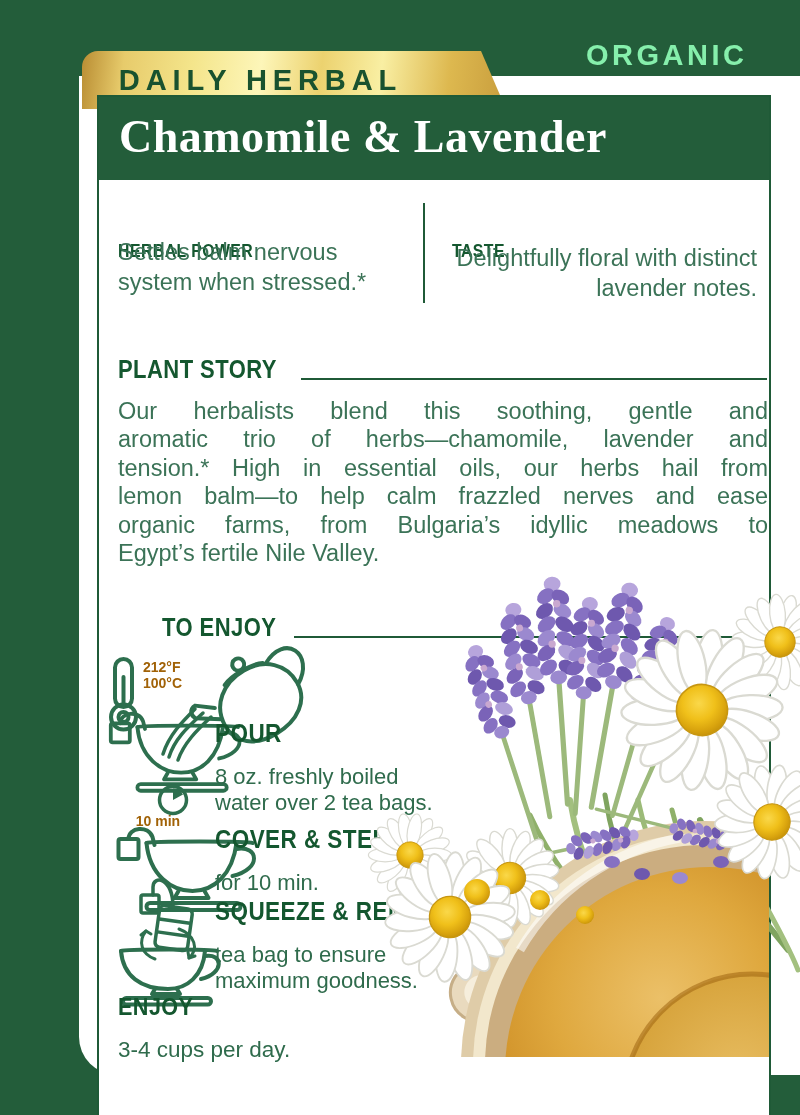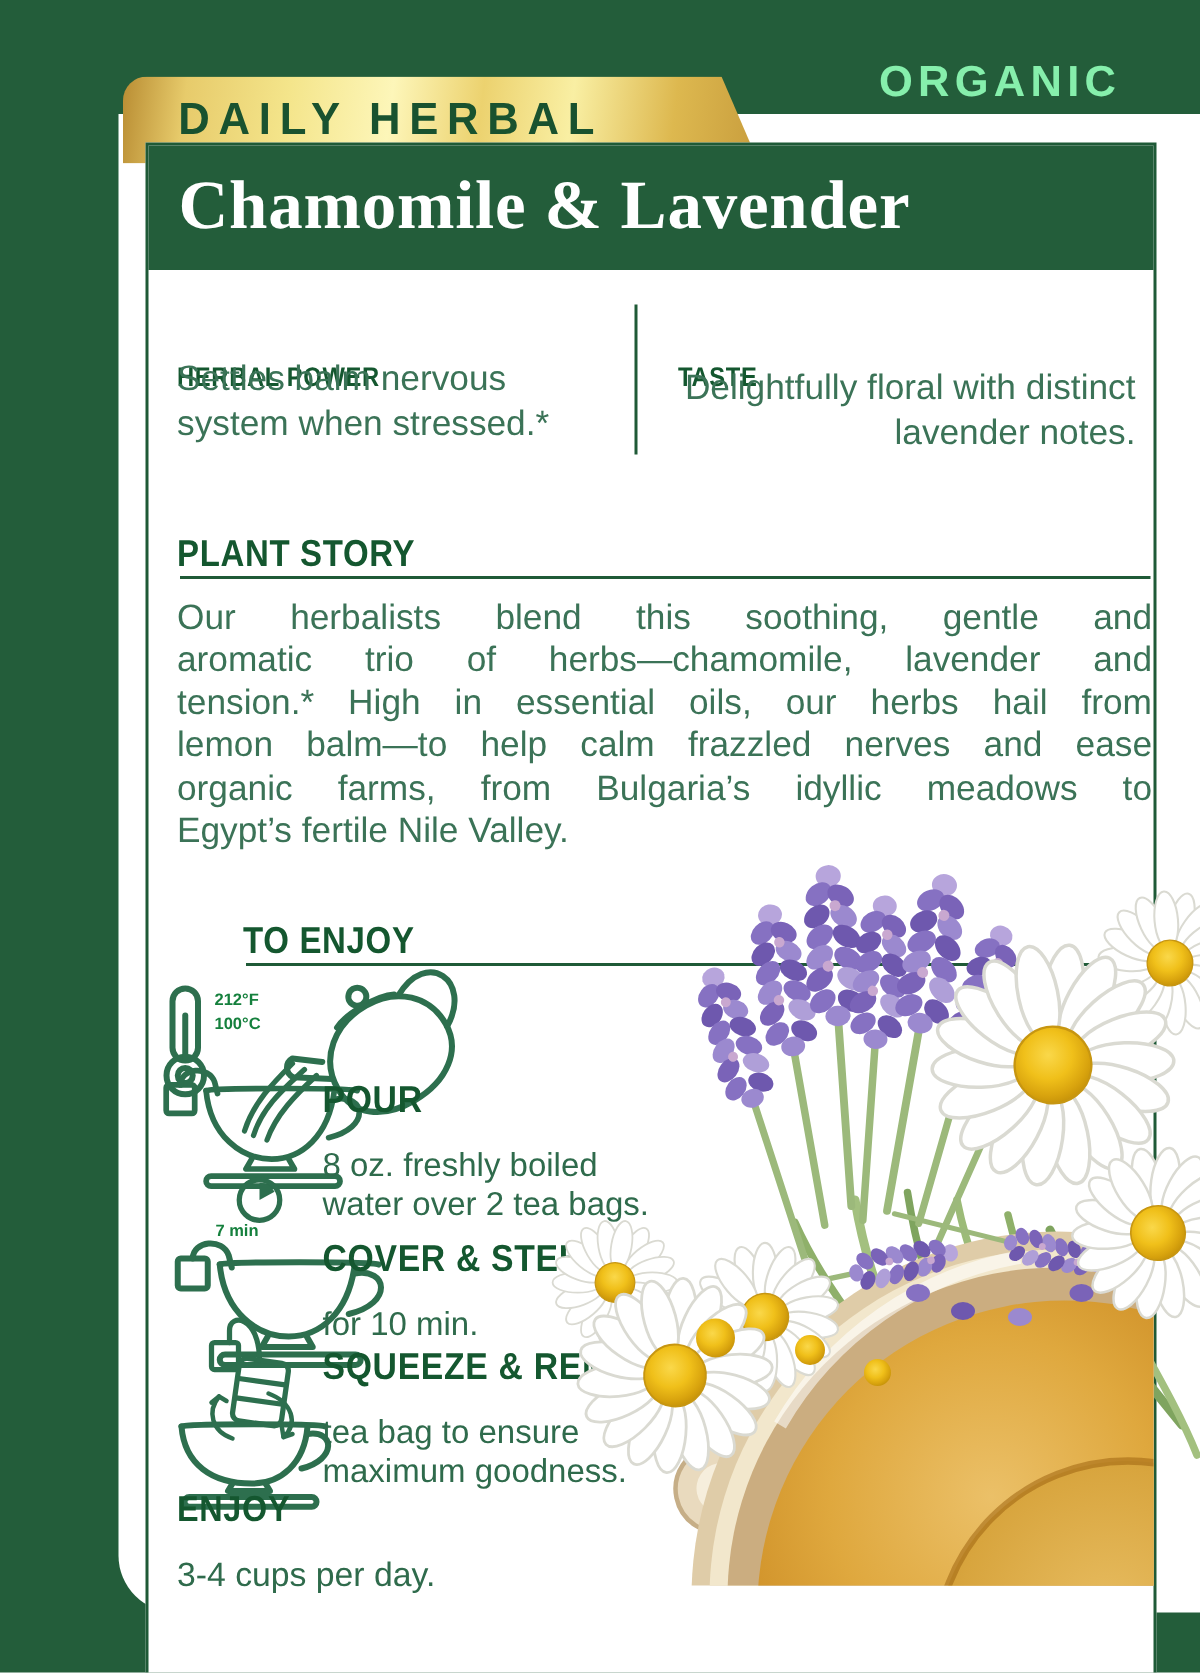--- a/index.html
+++ b/index.html
@@ -40,32 +40,32 @@
   .card-header h1{
     margin:0;padding:13px 0 0 20px;
     font-family:"Liberation Serif","DejaVu Serif",serif;
     font-weight:bold;font-size:46px;color:#ffffff;letter-spacing:.5px;white-space:nowrap;
   }
   .h-cond{display:inline-block;transform:scaleX(.88);transform-origin:left bottom;
     font-weight:bold;color:#14572F;letter-spacing:.5px;white-space:nowrap;}
   .col-heading{position:absolute;font-size:18px;margin-top:36px;}
   .col-body{position:absolute;font-size:23.5px;line-height:30px;color:#3B7357;}
   .divider{position:absolute;left:324px;top:106px;width:2px;height:100px;background:#1F5A37;}
-  .rule-row{position:absolute;display:flex;flex-direction:column;}
+  .rule-row{position:absolute;display:flex;align-items:flex-end;}
   .rule-row .head{font-size:25px;}
   .rule-row .rule{flex:1;border-bottom:2.5px solid #1F5A37;margin-bottom:4px;margin-left:2px;}
   .story-par{position:absolute;left:19px;top:300px;width:650px;
     font-size:23.5px;line-height:28.4px;color:#3B7357;}
   .story-par div{text-align:justify;}
   .story-par div.jline{text-align-last:justify;}
   .step-text{position:absolute;}
   .step-text .s-head{font-size:25px;display:inline-block;transform:scaleX(.9);
     transform-origin:left bottom;font-weight:bold;color:#14572F;letter-spacing:.5px;white-space:nowrap;}
   .step-text .s-body{font-size:22px;line-height:26px;color:#2F6B4C;margin-top:16px;}
-  .tiny-label{position:absolute;font-size:11px;line-height:16px;font-weight:bold;color:#15803d;}
+  .tiny-label{position:absolute;font-size:14px;line-height:16px;font-weight:bold;color:#a16207;}
   .icon-svg{position:absolute;overflow:visible;}
   .icon-svg *{vector-effect:non-scaling-stroke;}
   .botanical{position:absolute;left:281px;top:463px;width:422px;height:516px;overflow:visible;}
   .ink{stroke:#2D6F4E;fill:none;stroke-linecap:round;stroke-linejoin:round;}
 </style>
 </head>
 <body>
 
 <svg width="0" height="0" style="position:absolute" aria-hidden="true">
   <defs>
@@ -219,21 +219,21 @@
   </div>
   <div class="step-text" style="left:116px;top:622px;width:236px;">
     <span class="s-head">POUR</span>
     <div class="s-body">8 oz. freshly boiled water over 2 tea bags.</div>
   </div>
 
   <svg class="icon-svg" style="left:57px;top:686px;" width="34" height="34" viewBox="0 0 34 34">
     <circle cx="17" cy="17" r="13.5" class="ink" stroke-width="3.5"></circle>
     <path d="M17,17 L17,5.5 A11.5,11.5 0 0 1 27,11.5 Z" fill="#2D6F4E"></path>
   </svg>
-  <div class="tiny-label" style="left:28px;top:716px;width:62px;text-align:center;">7 min</div>
+  <div class="tiny-label" style="left:28px;top:716px;width:62px;text-align:center;">10 min</div>
   <svg class="icon-svg" style="left:10px;top:726px;" width="168" height="96" viewBox="0 0 153 96">
     <use href="#cupTag"></use>
   </svg>
   <div class="step-text" style="left:116px;top:728px;width:236px;">
     <span class="s-head">COVER &amp; STEEP</span>
     <div class="s-body">for 10 min.</div>
   </div>
 
   <svg class="icon-svg" style="left:12px;top:762px;" width="112" height="146" viewBox="0 0 112 146">
     <path d="M62,48 C62,18 42,16 42,28 L42,36" class="ink" stroke-width="3.5"></path>

